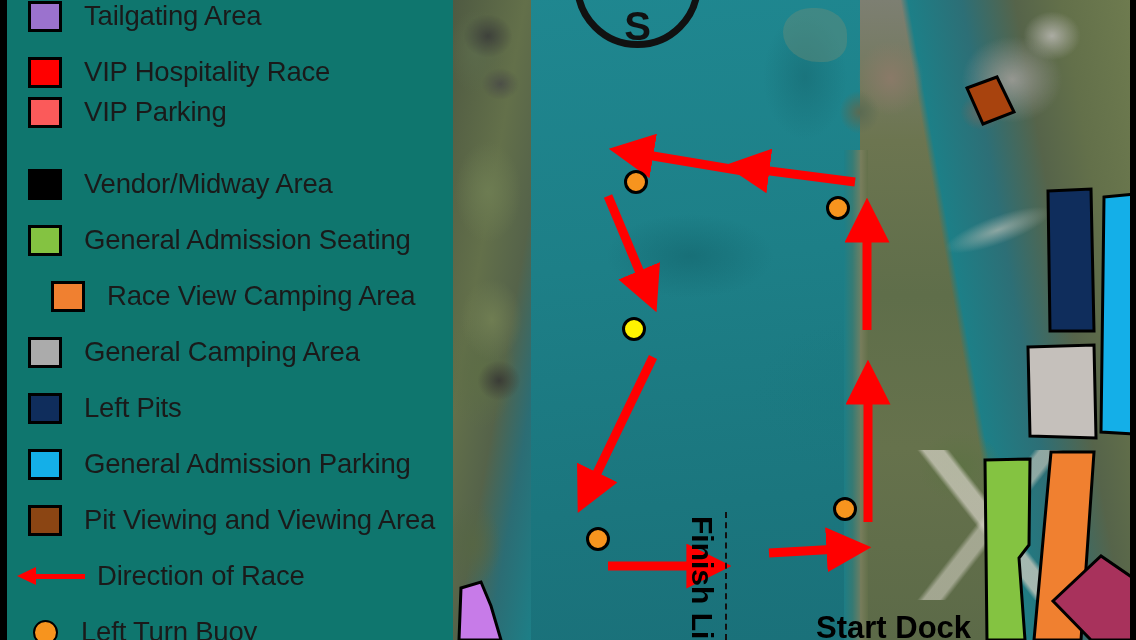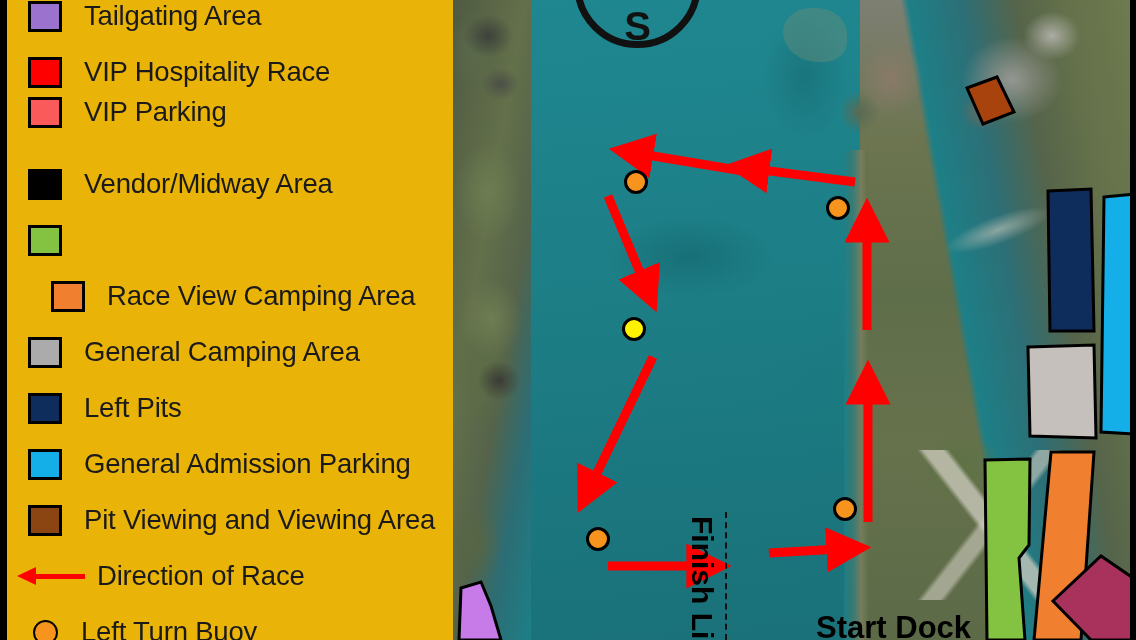--- a/index.html
+++ b/index.html
@@ -10,21 +10,21 @@
     overflow: hidden;
     background: #000;
     font-family: "Liberation Sans", sans-serif;
   }
   #page { position: relative; width: 1136px; height: 640px; background: #000; overflow: hidden; }
 
   
   #legend-panel {
     position: absolute; left: 0; top: 0;
     width: 453px; height: 640px;
-    background: #eab308;
+    background: #0f766e;
     border-left: 7px solid #000000;
     overflow: hidden;
   }
   .legend-list { position: relative; width: 100%; height: 100%; }
   .legend-row {
     position: absolute; left: 0; width: 100%;
     display: flex; align-items: center;
     height: 56px;
   }
   .legend-swatch {
@@ -211,20 +211,21 @@
         <span class="legend-label">VIP Parking</span>
       </div>
 
       <div class="legend-row" style="top:156px;">
         <span class="legend-swatch" style="background:#000000"></span>
         <span class="legend-label">Vendor/Midway Area</span>
       </div>
 
       <div class="legend-row" style="top:212px;">
         <span class="legend-swatch" style="background:#84C341"></span>
+        <span class="legend-label">General Admission Seating</span>
       </div>
 
       <div class="legend-row" style="top:268px;padding-left:23px;">
         <span class="legend-swatch" style="background:#F08030"></span>
         <span class="legend-label">Race View Camping Area</span>
       </div>
 
       <div class="legend-row" style="top:324px;">
         <span class="legend-swatch" style="background:#ABABAB"></span>
         <span class="legend-label">General Camping Area</span>

